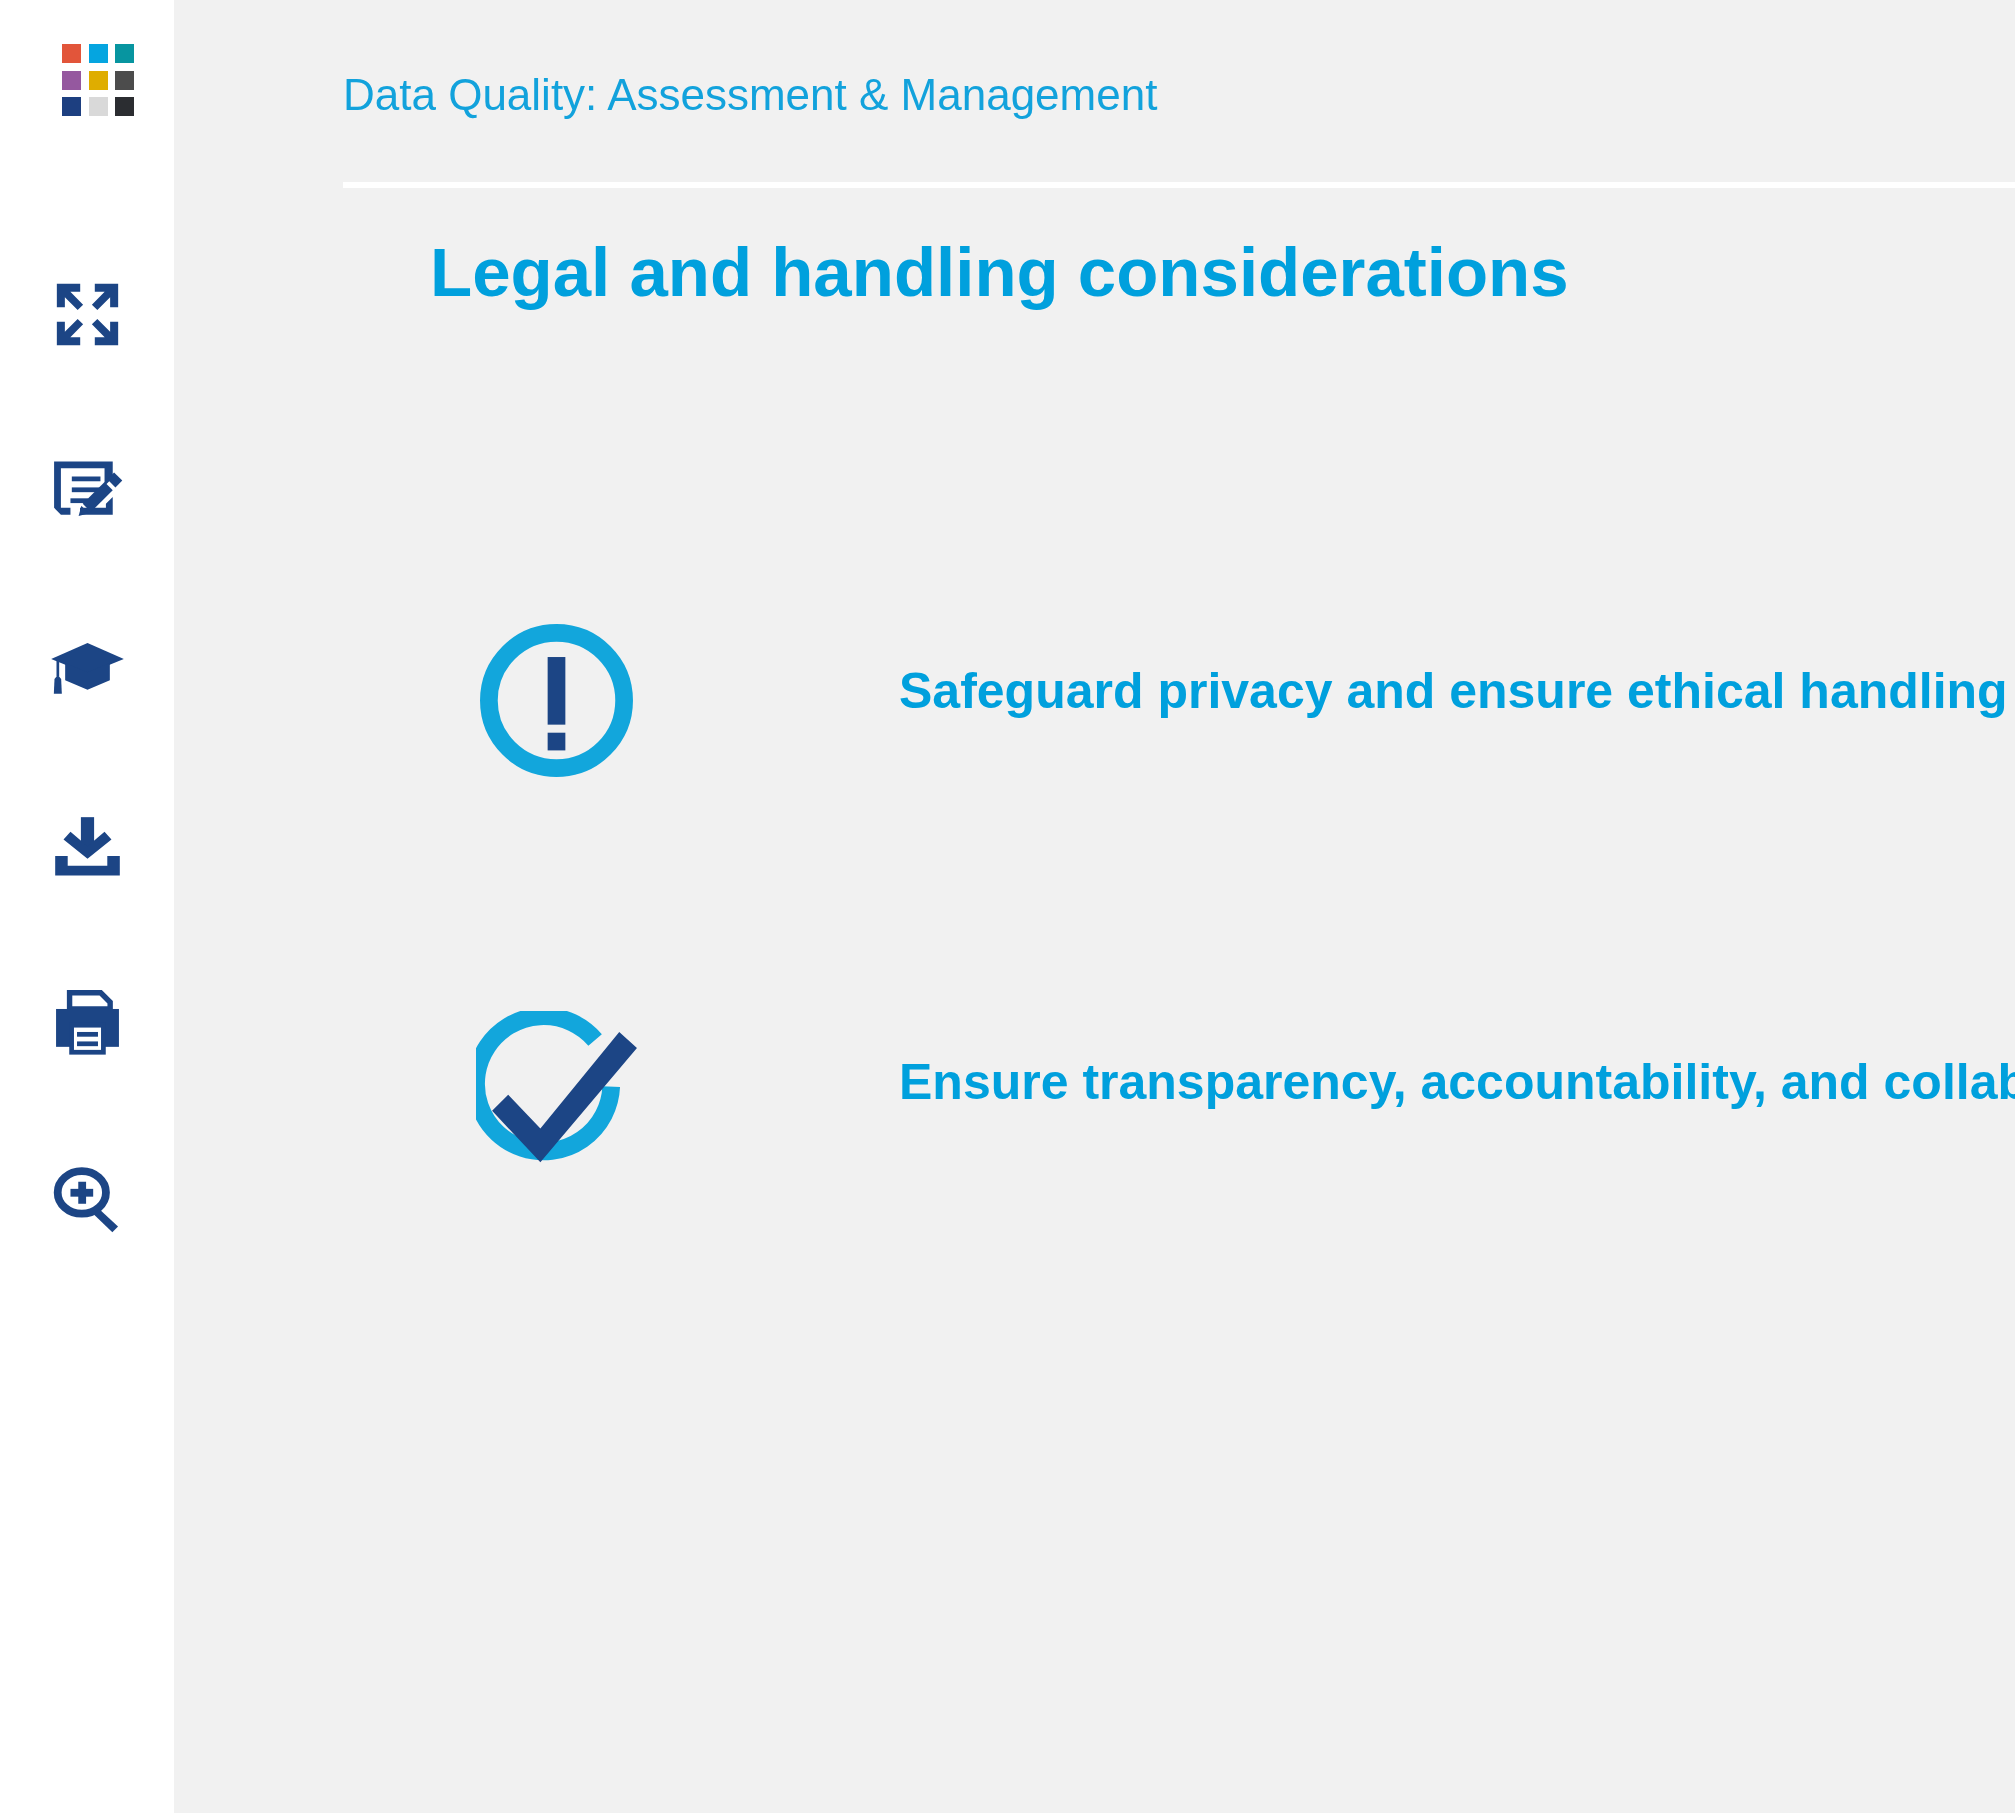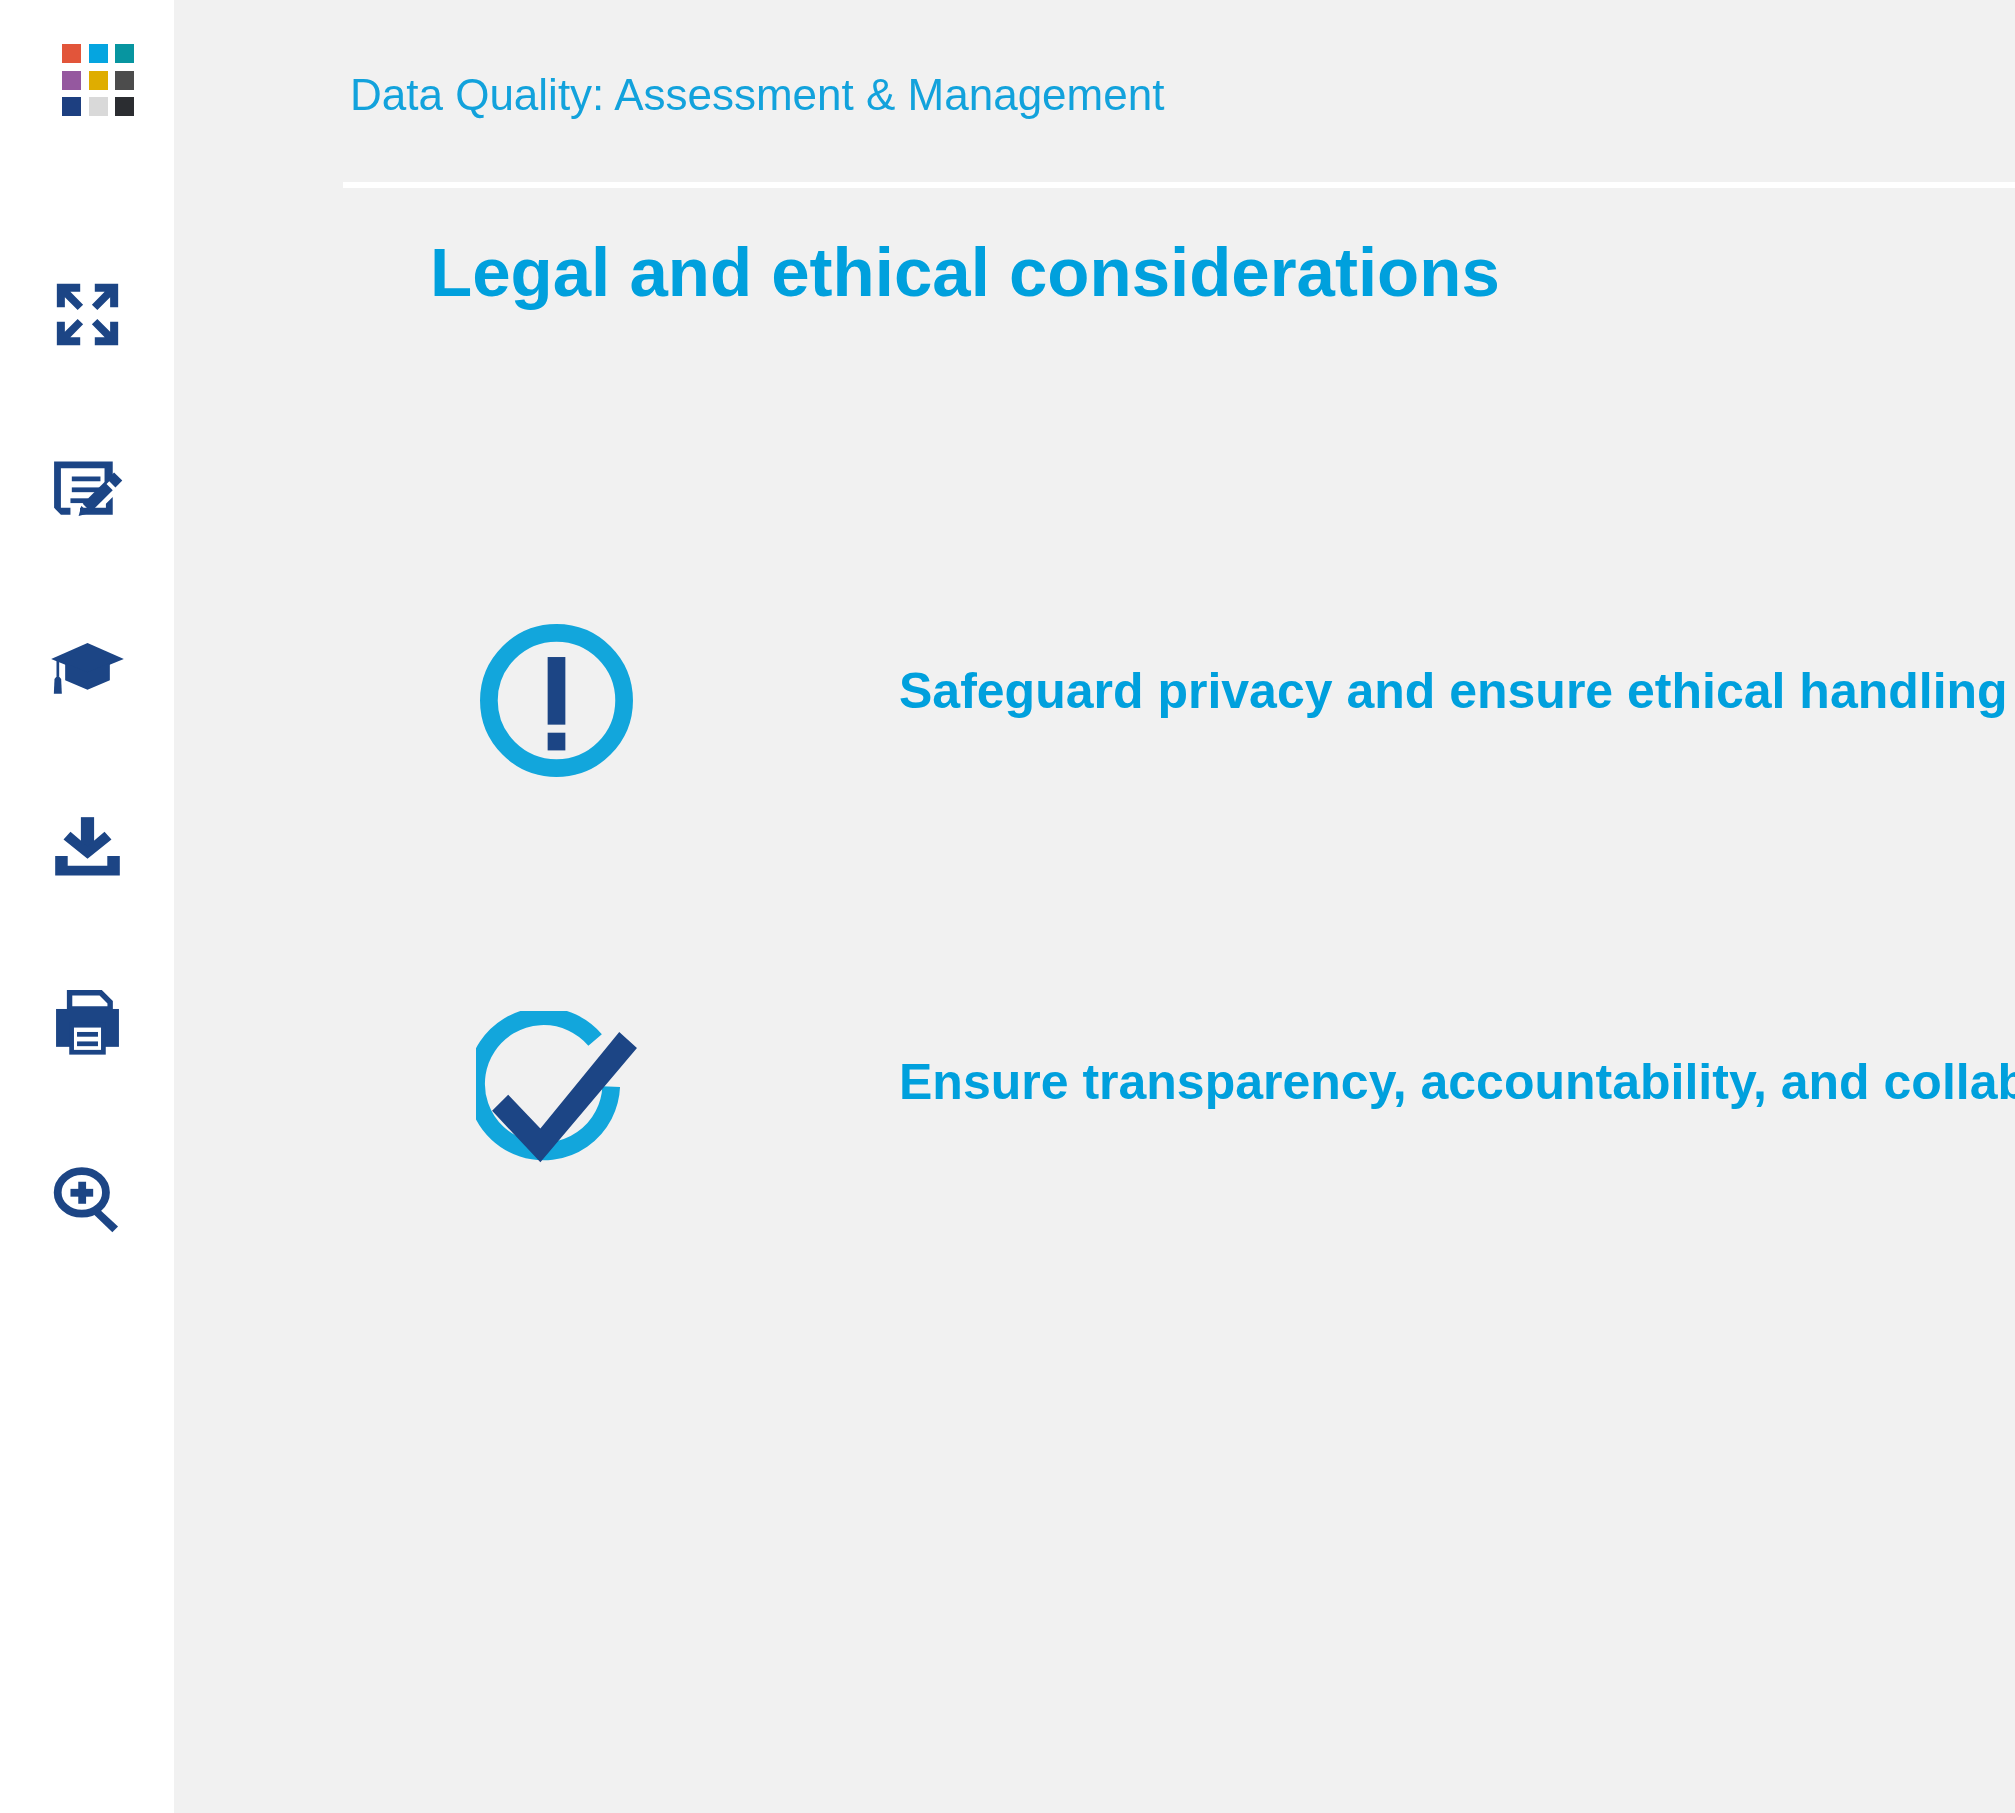--- a/index.html
+++ b/index.html
@@ -63,21 +63,21 @@
   
   .header {
     position: absolute;
     left: 174px;
     top: 0;
     width: 2969px;
     height: 182px;
   }
   .header-title {
     position: absolute;
-    left: 176px;
+    left: 169px;
     top: 73px;
     font-size: 44px;
     font-weight: 400;
     color: #12a2dc;
     line-height: 1;
     white-space: nowrap;
   }
   .header-rule {
     position: absolute;
     left: 343px;
@@ -223,21 +223,21 @@
 
     </div>
   </div>
 
   <div class="header">
     <div class="header-title">Data Quality: Assessment &amp; Management</div>
 
   </div>
   <div class="header-rule"></div>
 
-  <div class="slide-title">Legal and ethical considerations</div>
+  <div class="slide-title">Legal and handling considerations</div>
 
   <div class="bullets">
 
     <div class="bullet-row">
       <div class="bullet-icon">
         <span>
           <svg width="161" height="161" viewBox="0 0 100 100" fill="none">
             <circle cx="50" cy="50" r="42" stroke="#12a6dc" stroke-width="11"></circle>
             <rect x="44.5" y="23" width="11" height="42" fill="#1c4585"></rect>
             <rect x="44.5" y="70" width="11" height="11" fill="#1c4585"></rect>

